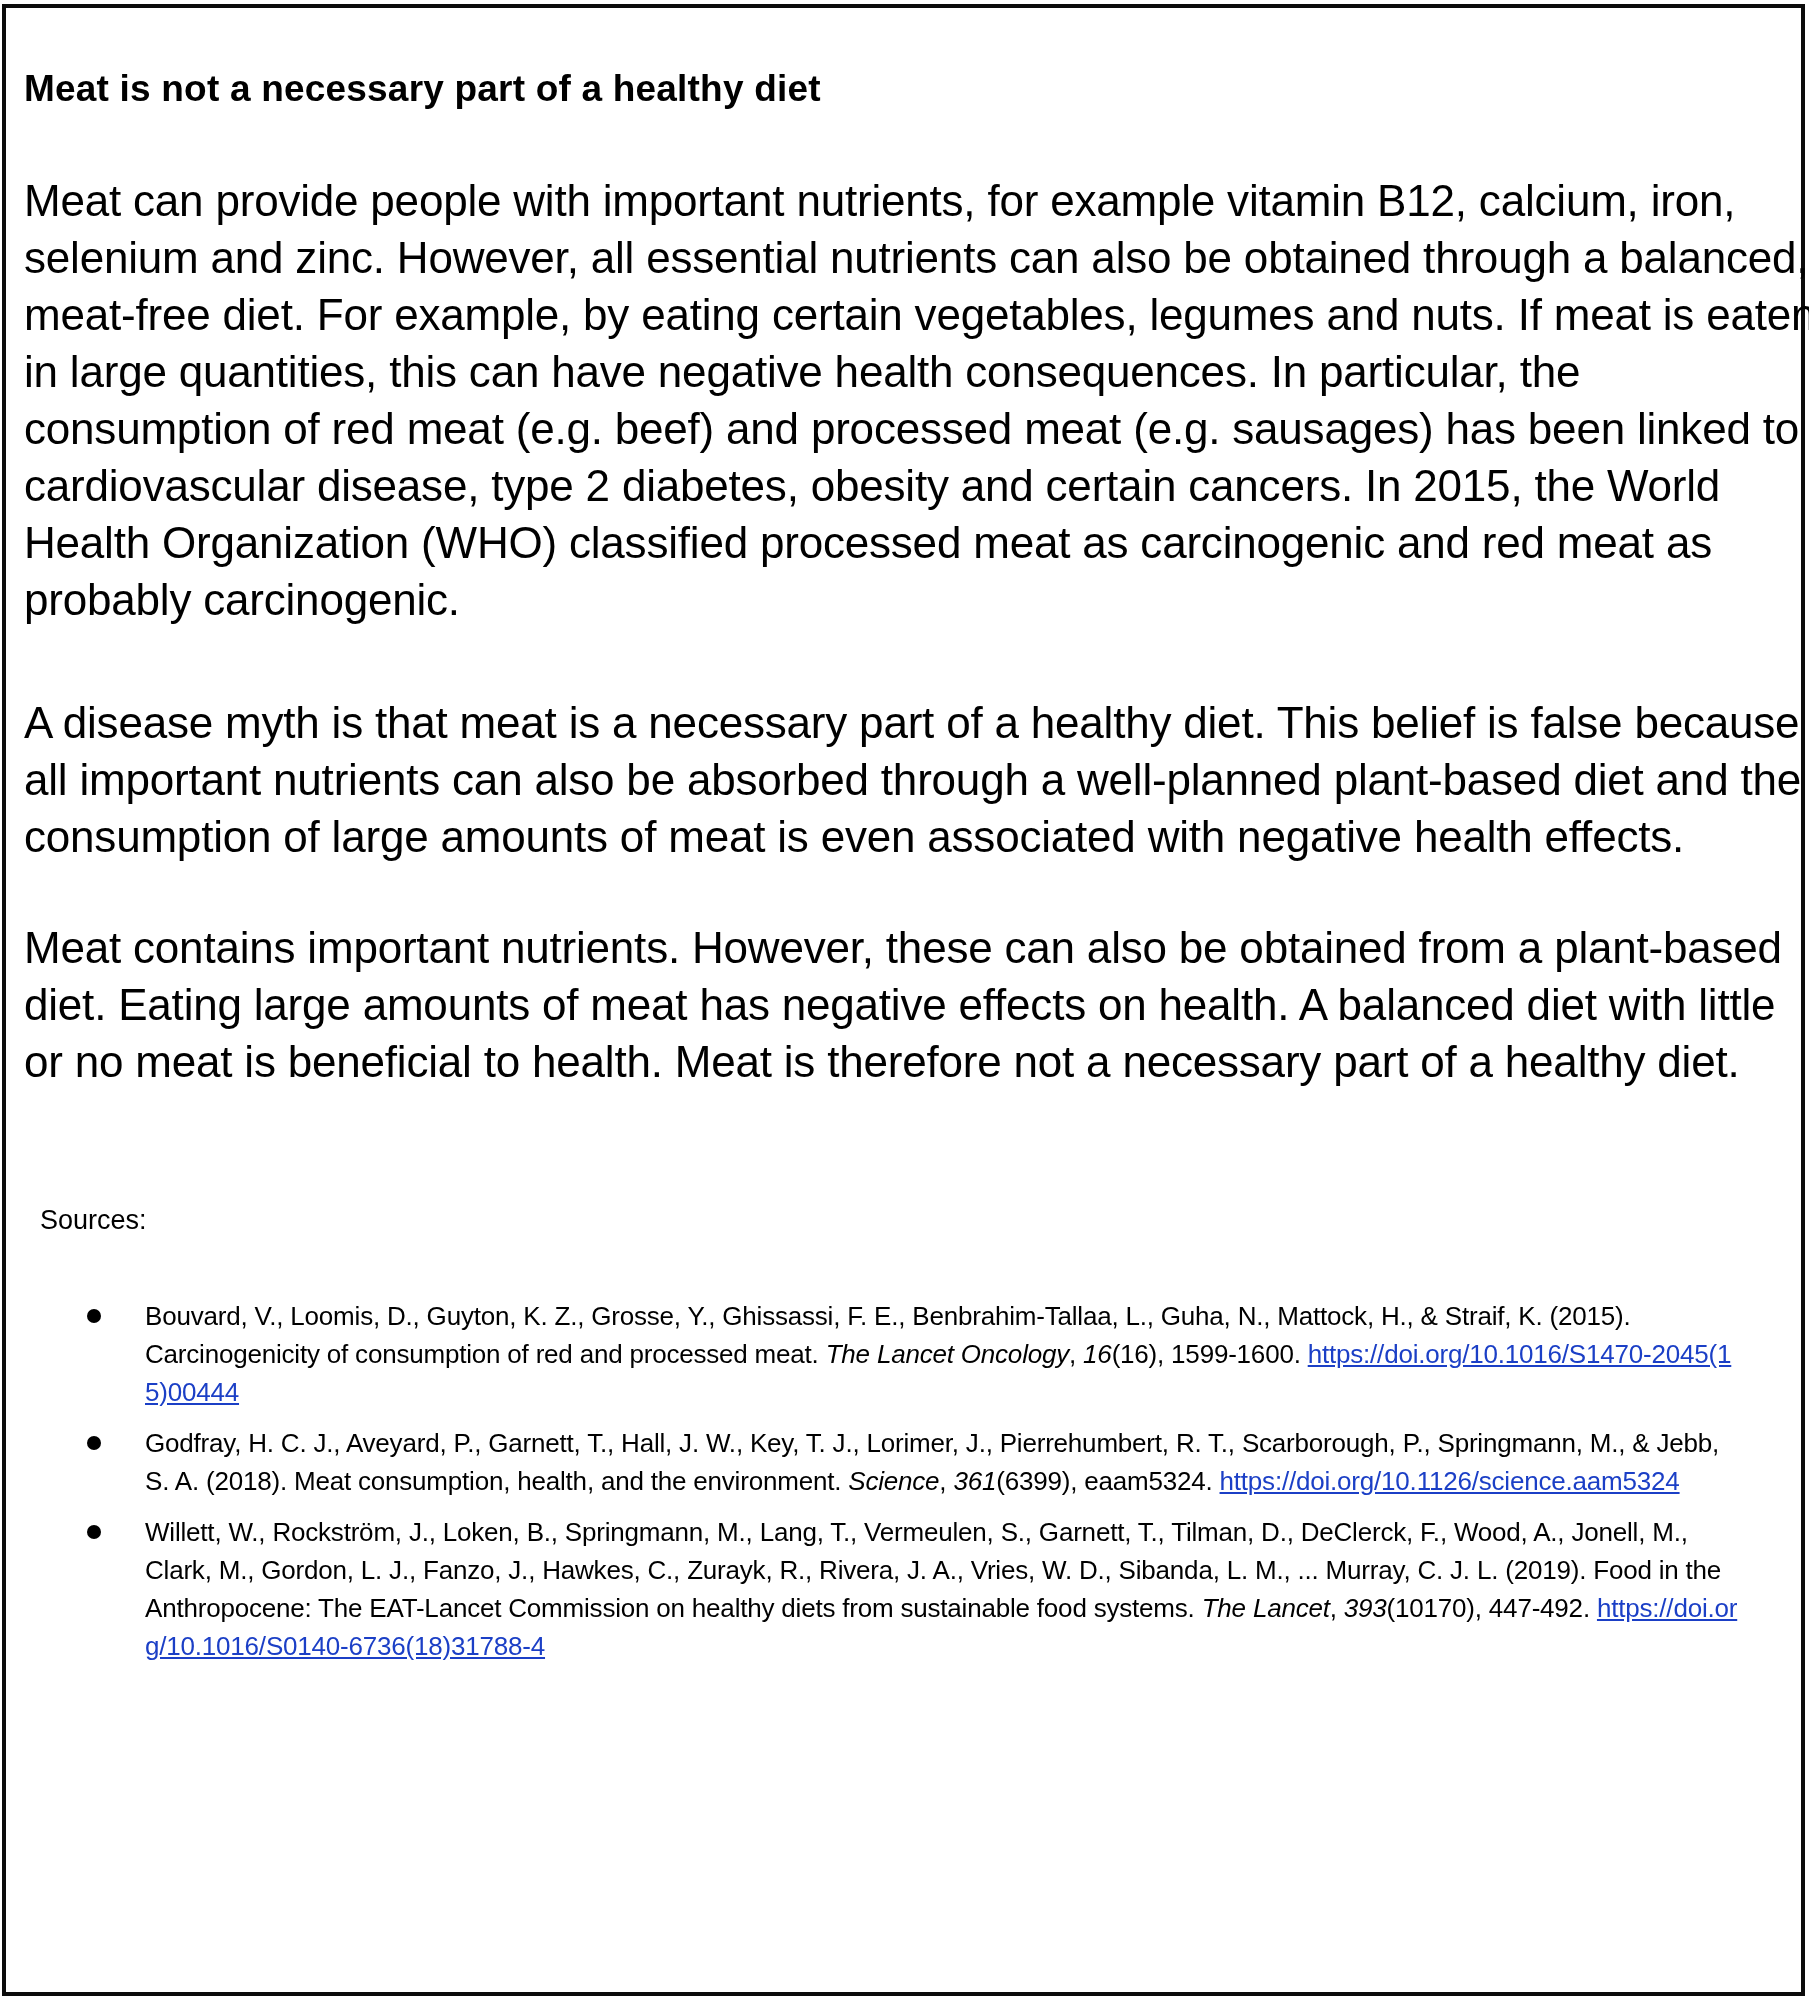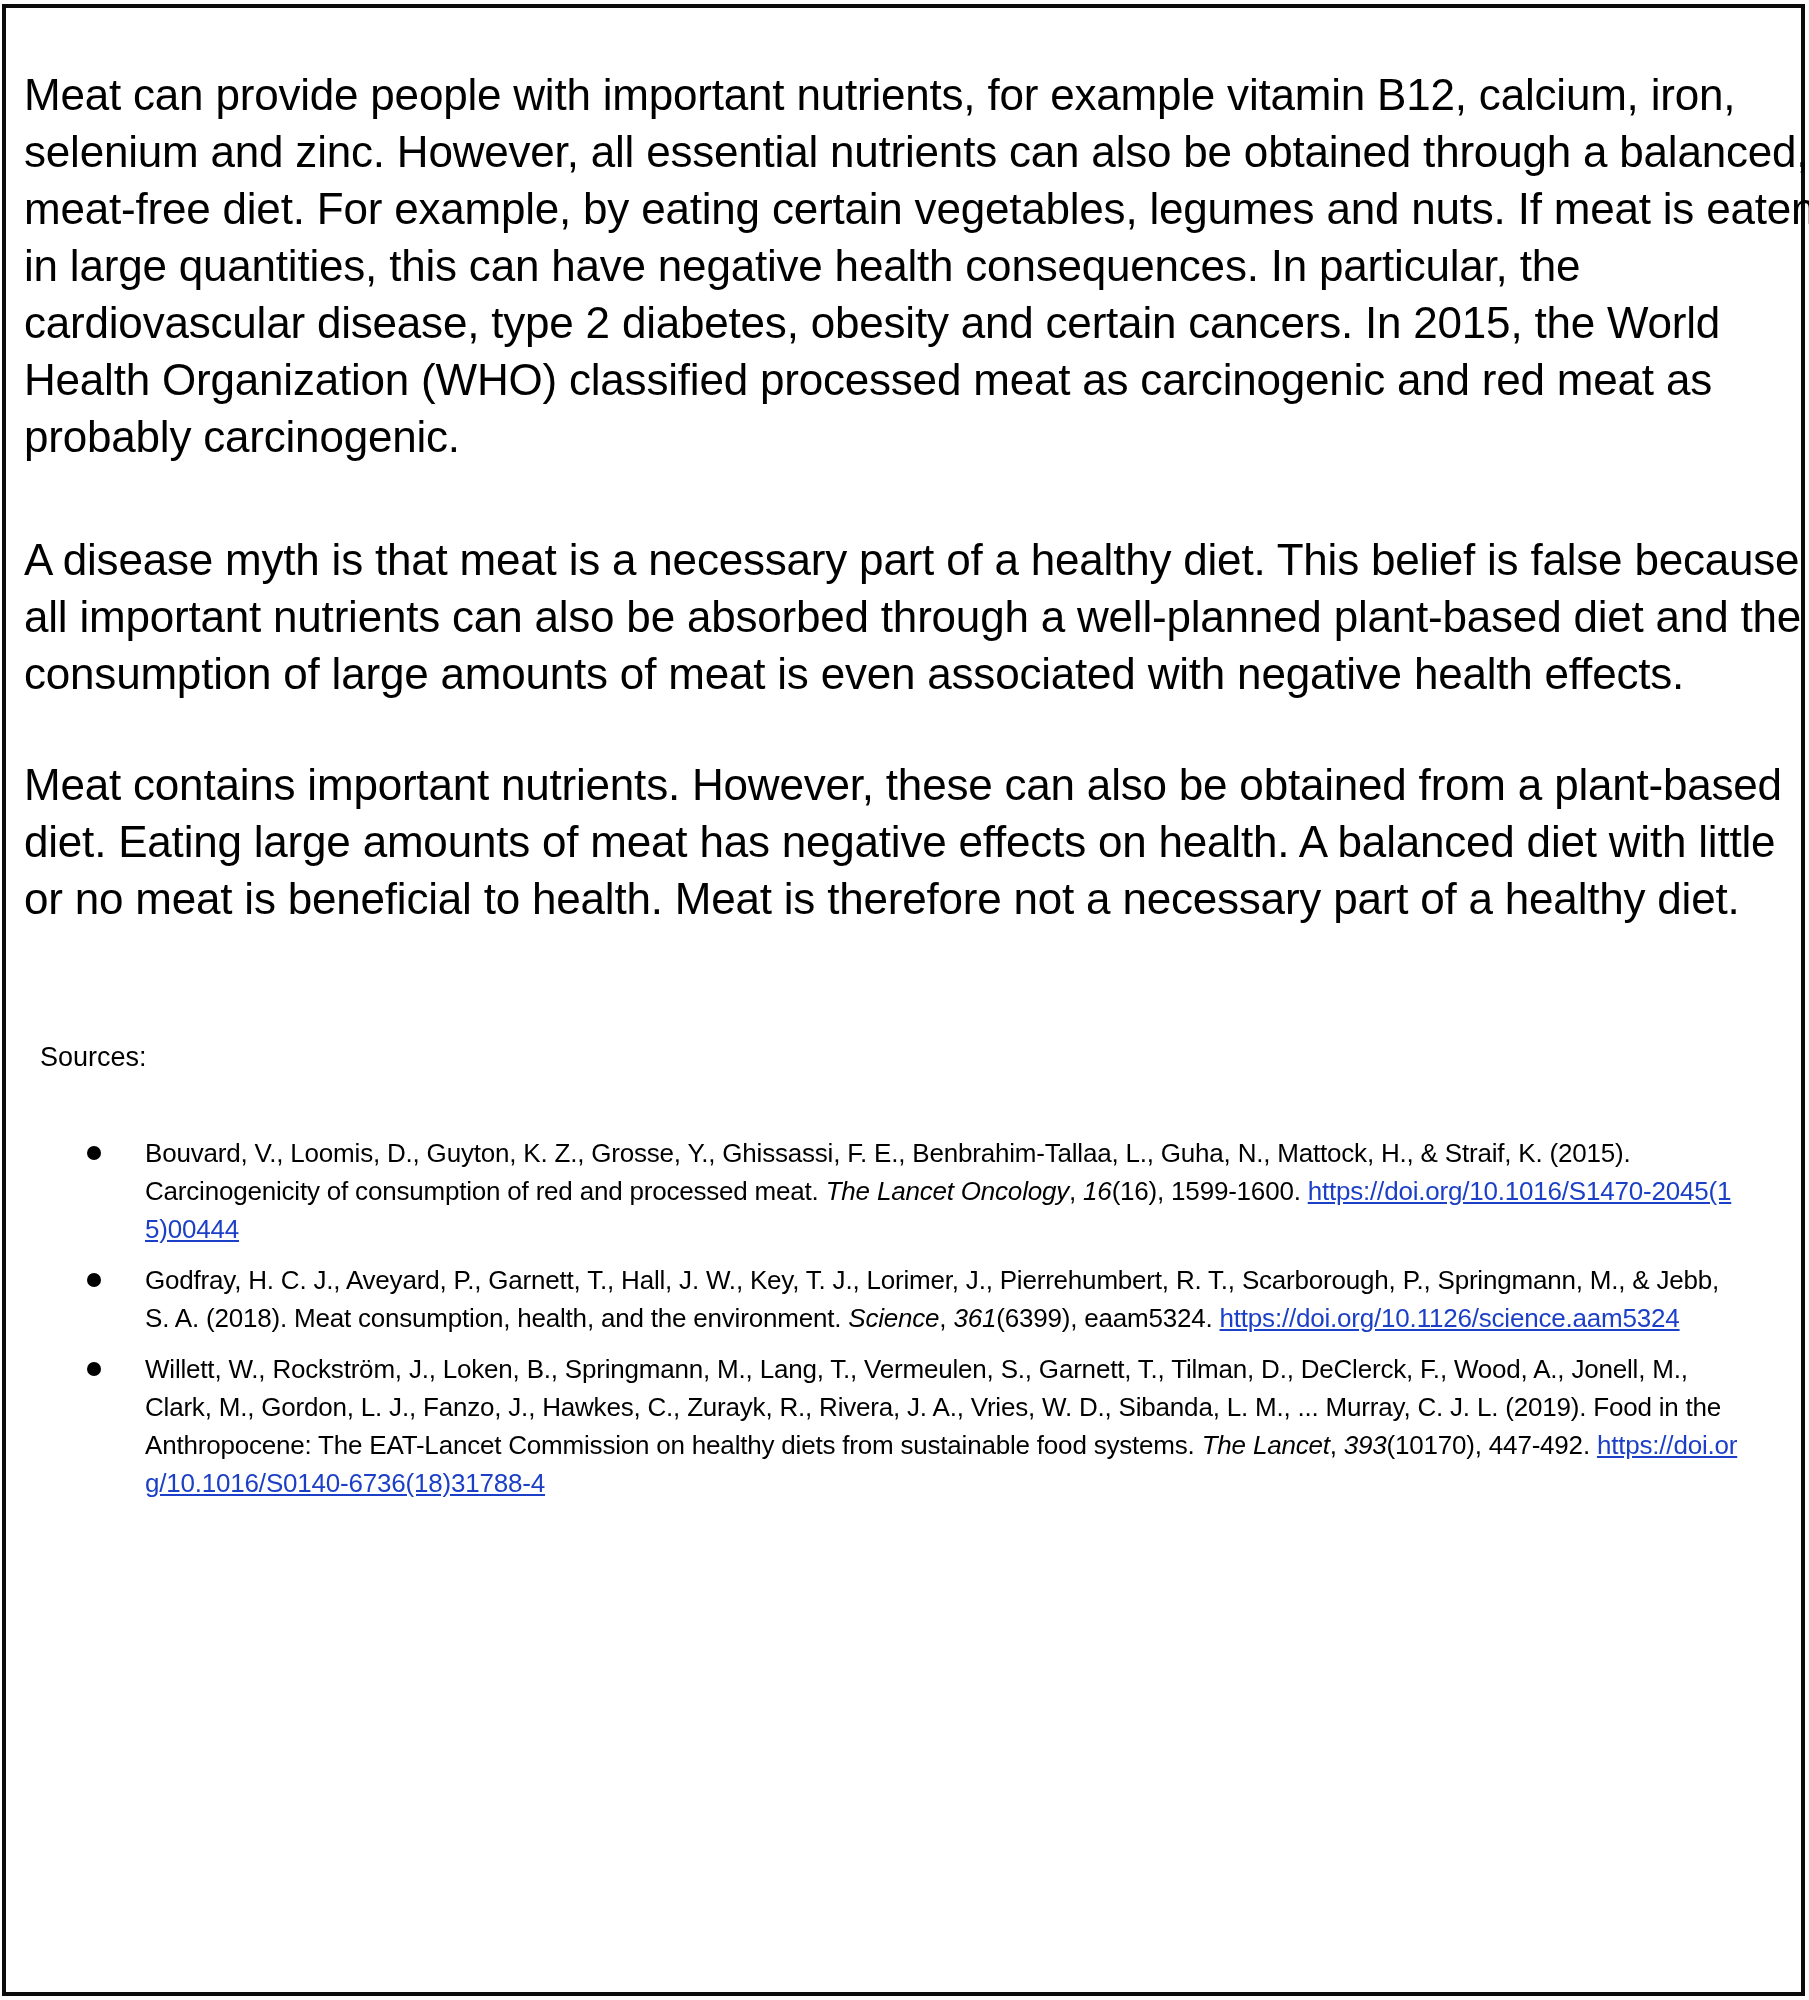--- a/index.html
+++ b/index.html
@@ -81,27 +81,29 @@
   .sources-list a {
     color: #1b3fc6;
     text-decoration: underline;
     word-break: break-all;
   }
 </style>
 </head>
 <body>
 
 <div class="frame">
+  <h1 class="title">Meat is not a necessary part of a healthy diet</h1>
 
   <div id="paragraphs">
       <div class="para first">
         <div class="line">Meat can provide people with important nutrients, for example vitamin B12, calcium, iron,</div>
         <div class="line">selenium and zinc. However, all essential nutrients can also be obtained through a balanced,</div>
         <div class="line">meat-free diet. For example, by eating certain vegetables, legumes and nuts. If meat is eaten</div>
         <div class="line">in large quantities, this can have negative health consequences. In particular, the</div>
+        <div class="line">consumption of red meat (e.g. beef) and processed meat (e.g. sausages) has been linked to</div>
         <div class="line">cardiovascular disease, type 2 diabetes, obesity and certain cancers. In 2015, the World</div>
         <div class="line">Health Organization (WHO) classified processed meat as carcinogenic and red meat as</div>
         <div class="line">probably carcinogenic.</div>
       </div>
       <div class="para">
         <div class="line">A disease myth is that meat is a necessary part of a healthy diet. This belief is false because</div>
         <div class="line">all important nutrients can also be absorbed through a well-planned plant-based diet and the</div>
         <div class="line">consumption of large amounts of meat is even associated with negative health effects.</div>
       </div>
       <div class="para">

